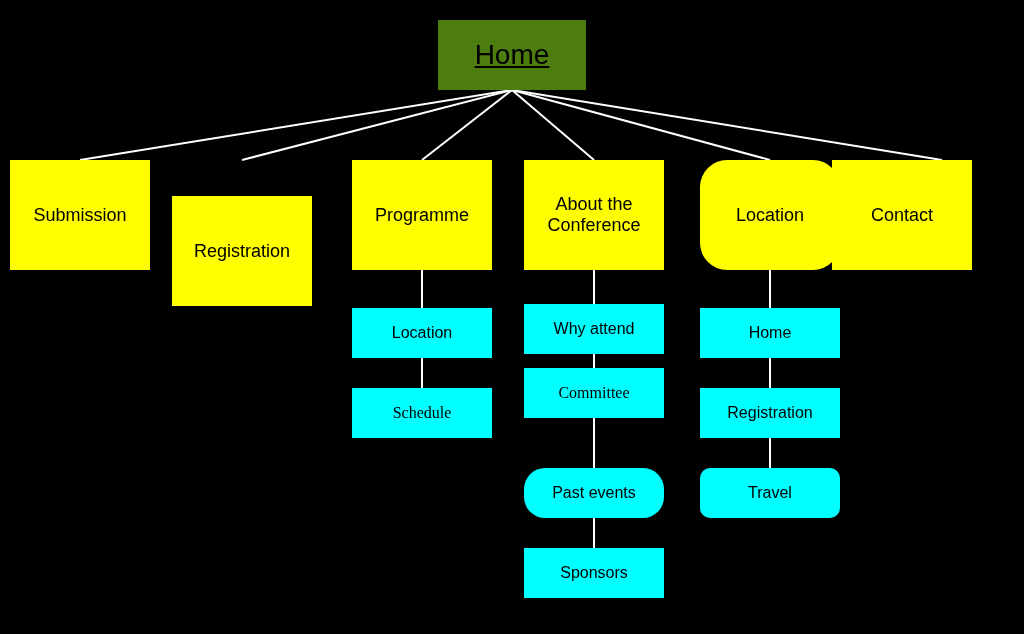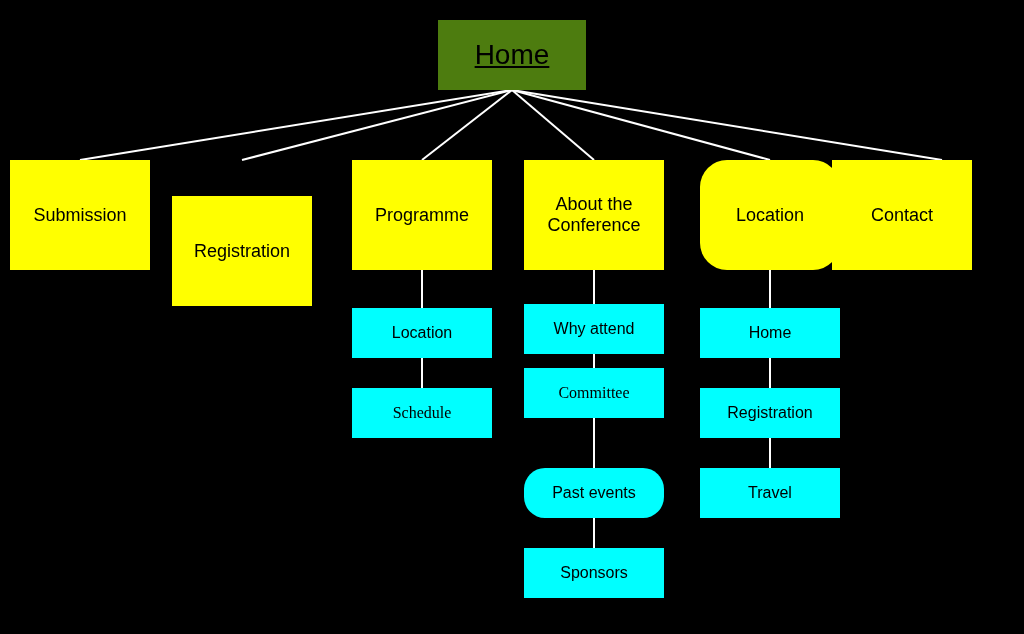--- a/index.html
+++ b/index.html
@@ -76,21 +76,21 @@
 
     
     .node-why-attend  { left: 524px; top: 304px; }
     .node-committee   { left: 524px; top: 368px; font-family: Liberation Serif, serif; }
     .node-past-events { left: 524px; top: 468px; border-radius: 21px; }
     .node-sponsors    { left: 524px; top: 548px; }
 
     
     .node-venue         { left: 700px; top: 308px; }
     .node-accomodation  { left: 700px; top: 388px; }
-    .node-travel        { left: 700px; top: 468px; }
+    .node-travel        { left: 700px; top: 468px; border-radius: 10px; }
   </style>
 </head>
 <body>
 
 <div class="diagram">
 
   <svg class="lines-svg">
 
     <line x1="512" y1="90" x2="80" y2="160" stroke="white" stroke-width="2"></line>
 

